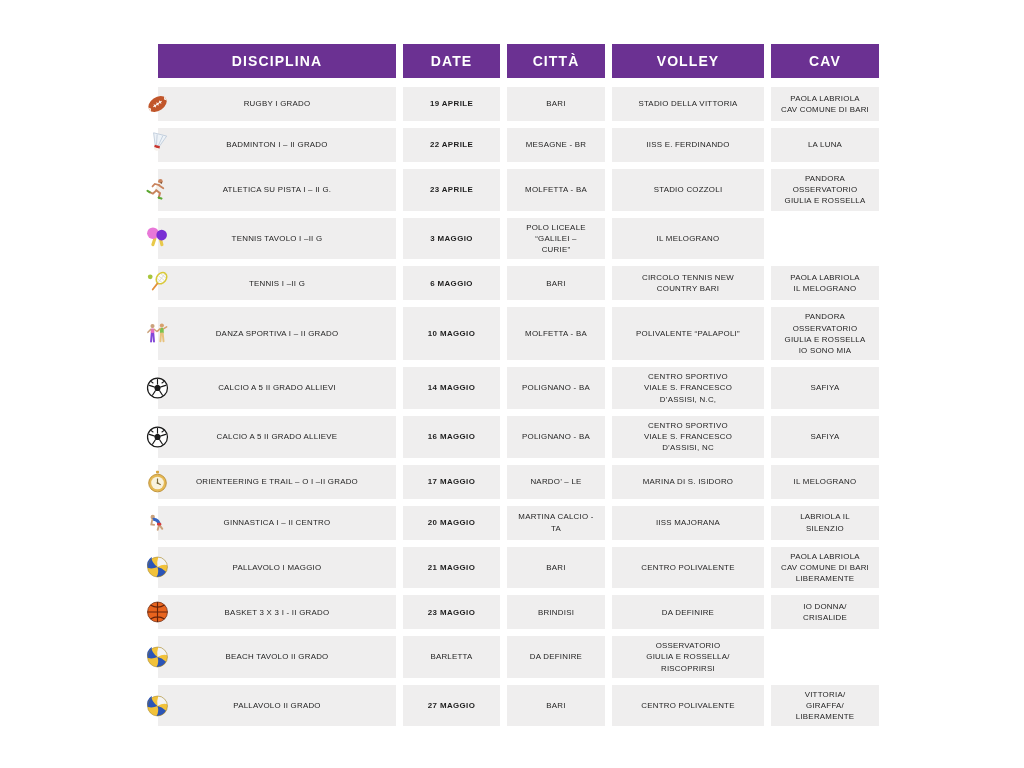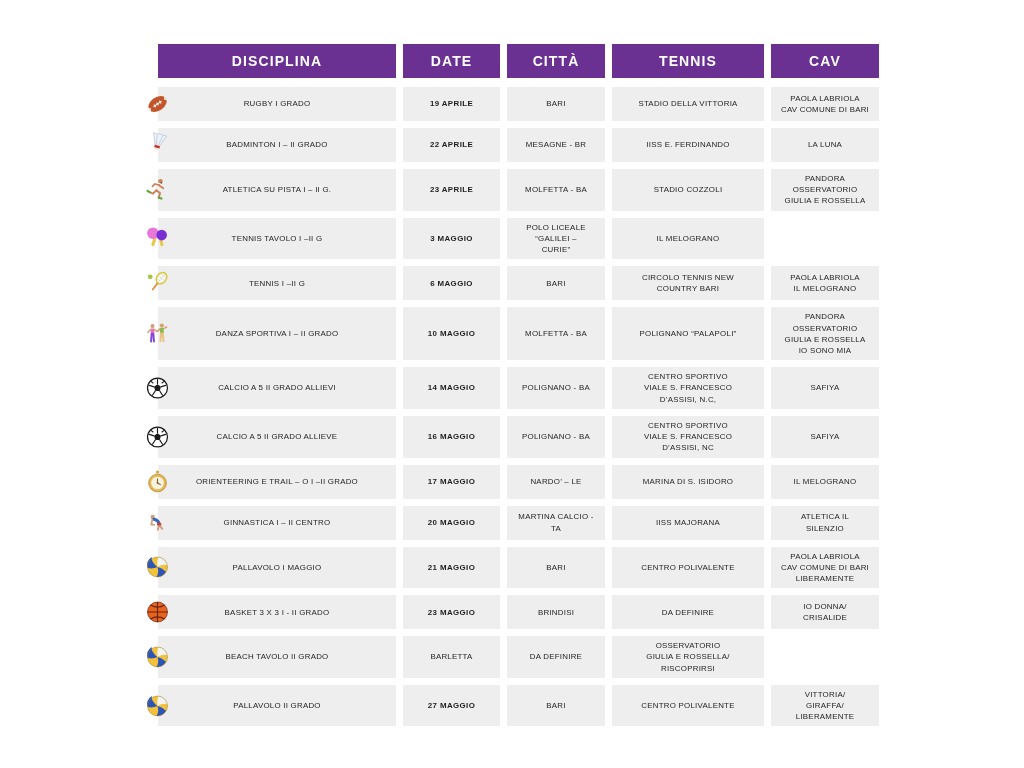--- a/index.html
+++ b/index.html
@@ -66,21 +66,21 @@
   .icon svg{width:100%;height:100%;display:block;}
 </style>
 </head>
 <body>
 
 <div class="table-wrap">
   <div class="grid-row header">
     <div class="hcell">DISCIPLINA</div>
     <div class="hcell">DATE</div>
     <div class="hcell">CITTÀ</div>
-    <div class="hcell">TENNIS</div>
+    <div class="hcell">VOLLEY</div>
     <div class="hcell">CAV</div>
   </div>
   <div id="rows-container">
   <div class="grid-row body-row">
     <div class="cell disciplina">
       <span class="icon"><svg viewBox="0 0 26 26">
               <g transform="rotate(-35 13 13)">
                 <ellipse cx="13" cy="13" rx="9.8" ry="6.6" fill="#c1562b"></ellipse>
                 <path d="M3.6 10.6 Q3.2 13 3.6 15.4 L5.4 13 Z" fill="#f4e9df"></path>
                 <path d="M22.4 10.6 Q22.8 13 22.4 15.4 L20.6 13 Z" fill="#f4e9df"></path>
@@ -232,21 +232,21 @@
             </svg></span>
       <span class="txt">DANZA SPORTIVA I – II GRADO</span>
     </div>
     <div class="cell date">
       <span class="txt">10 MAGGIO</span>
     </div>
     <div class="cell">
       <span class="txt">MOLFETTA - BA</span>
     </div>
     <div class="cell">
-      <span class="txt">POLIGNANO “PALAPOLI”</span>
+      <span class="txt">POLIVALENTE “PALAPOLI”</span>
     </div>
     <div class="cell">
       <span class="txt">PANDORA
 OSSERVATORIO
 GIULIA E ROSSELLA
 IO SONO MIA</span>
     </div>
   </div>
 
   <div class="grid-row body-row">
@@ -342,21 +342,21 @@
       <span class="txt">20 MAGGIO</span>
     </div>
     <div class="cell">
       <span class="txt">MARTINA CALCIO -
 TA</span>
     </div>
     <div class="cell">
       <span class="txt">IISS MAJORANA</span>
     </div>
     <div class="cell">
-      <span class="txt">ATLETICA IL
+      <span class="txt">LABRIOLA IL
 SILENZIO</span>
     </div>
   </div>
 
   <div class="grid-row body-row">
     <div class="cell disciplina">
       <span class="icon"><svg viewBox="0 0 26 26">
               <circle cx="13" cy="13" r="9.6" fill="#f2c23a"></circle>
               <path d="M13 13 Q7 8.6 7.4 3.4 A9.6 9.6 0 0 0 3.4 13.8 Q8 15.4 13 13 Z" fill="#2b55b8"></path>
               <path d="M13 13 Q18.2 10 22.5 11.3 A9.6 9.6 0 0 0 13.8 3.4 Q12 8.6 13 13 Z" fill="#f4f4f4"></path>

